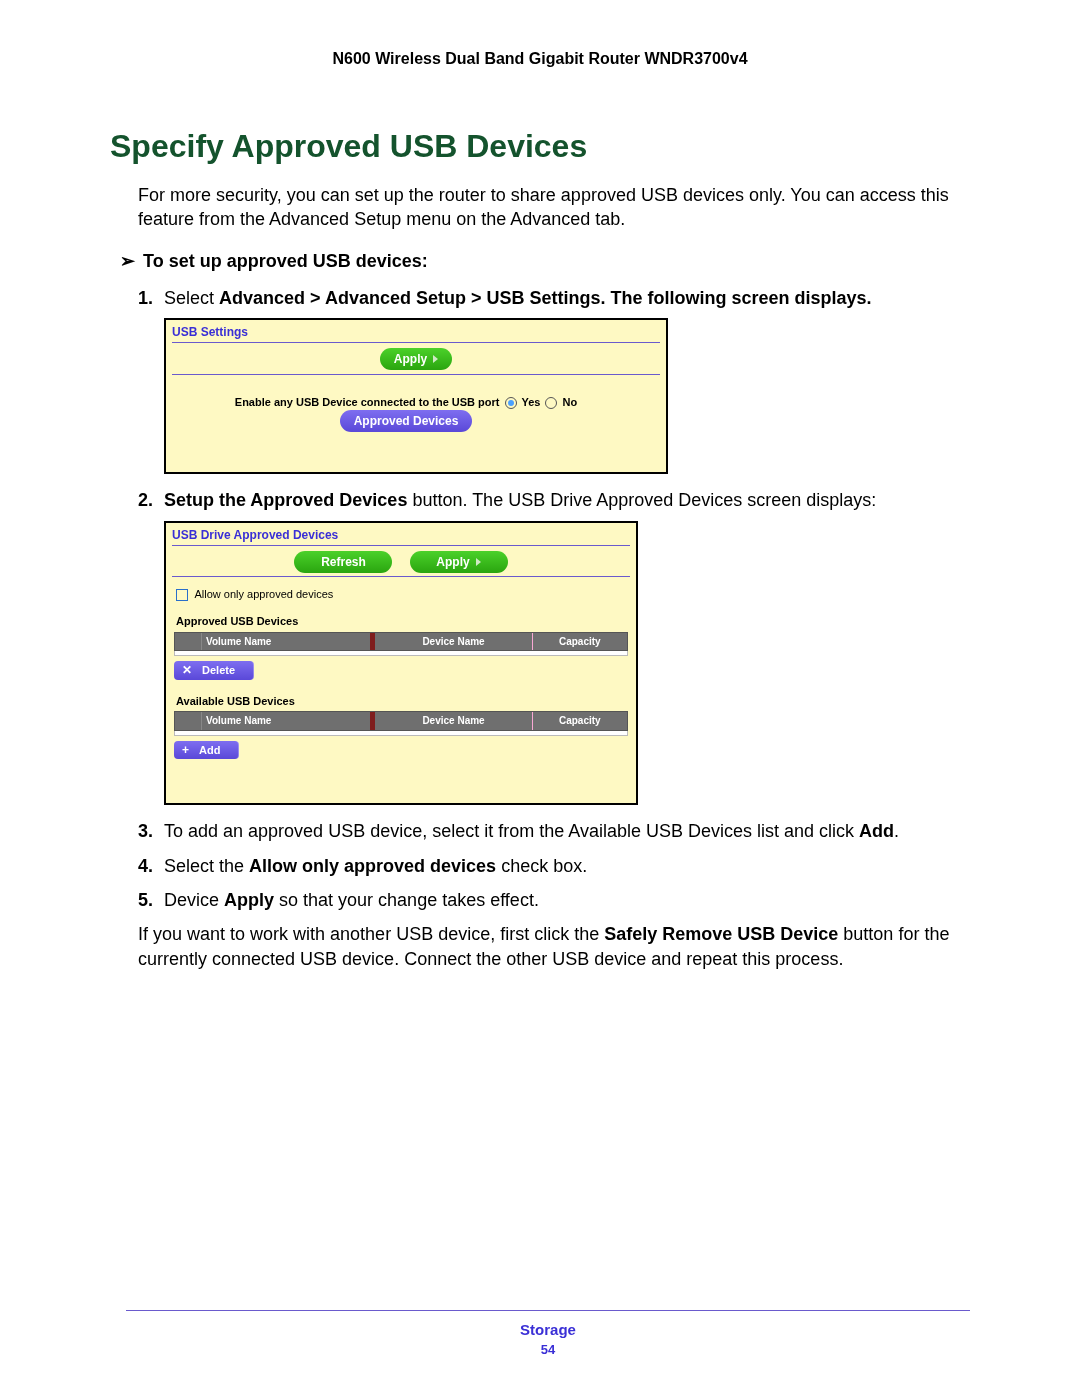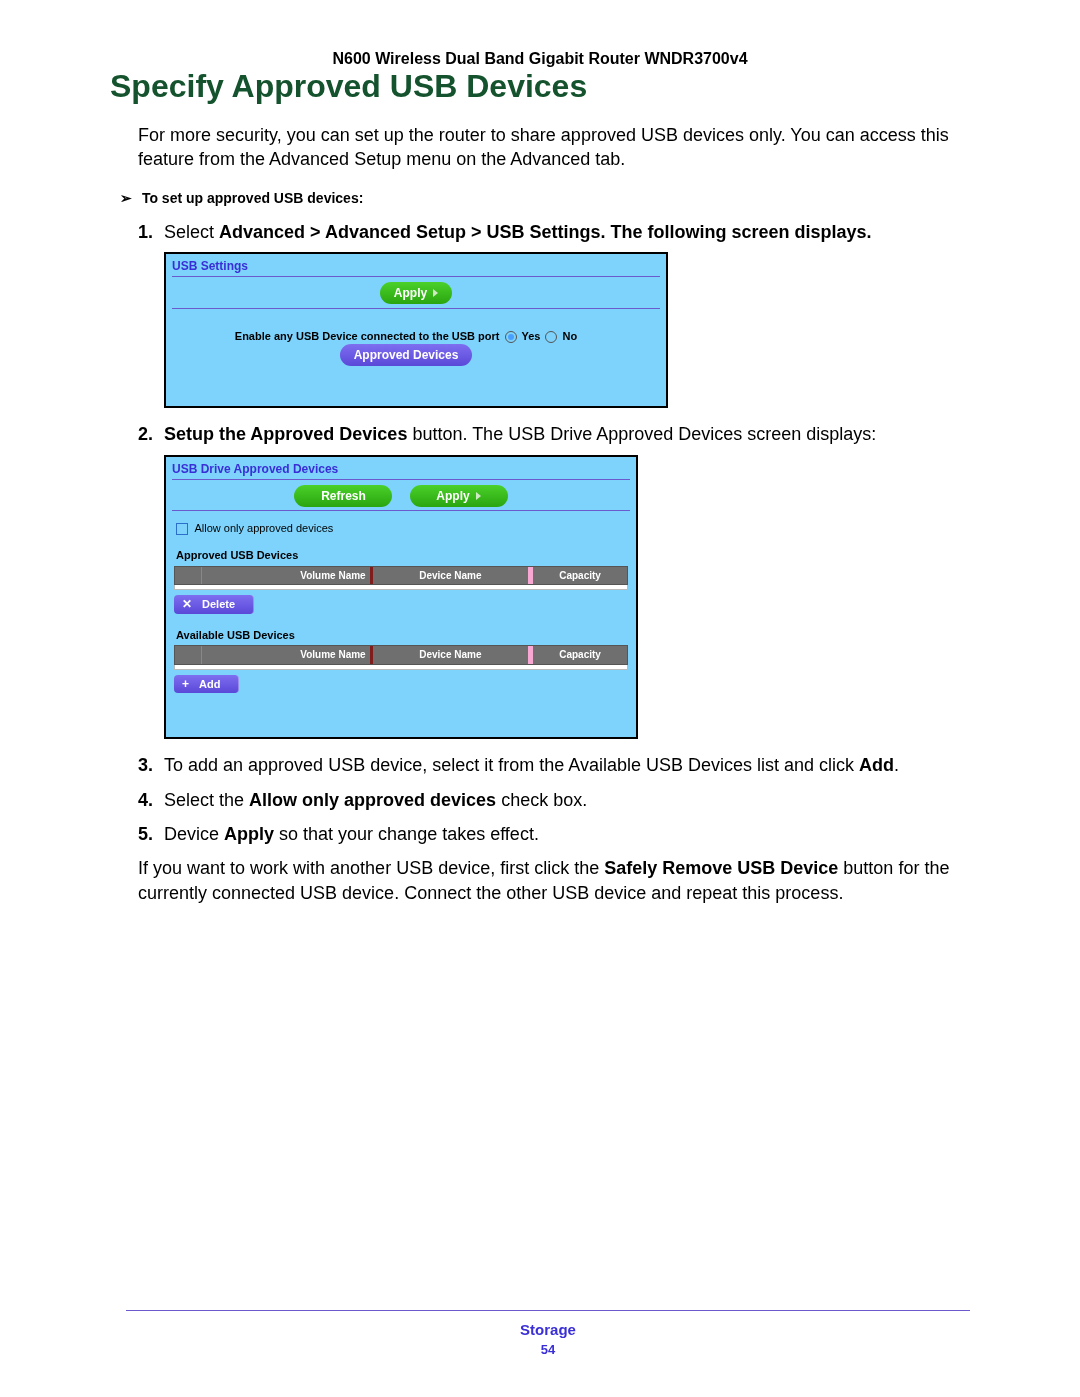--- a/index.html
+++ b/index.html
@@ -14,34 +14,35 @@
     width: 1080px;
     min-height: 1397px;
     box-sizing: border-box;
     padding: 50px 110px 40px 110px;
     position: relative;
   }
   .header-title {
     text-align: center;
     font-weight: bold;
     font-size: 16px;
+    margin-bottom: 60px;
   }
   h1.section-heading {
     color: #14532d;
     font-size: 32px;
     font-weight: bold;
     margin: 0 0 18px 0;
   }
   .intro {
     font-size: 18px;
     line-height: 1.35;
     margin: 0 0 18px 28px;
   }
   .task-line {
-    font-size: 14px;
+    font-size: 18px;
     font-weight: bold;
     margin: 0 0 14px 10px;
   }
   .task-line .arrow {
     display: inline-block;
     width: 18px;
   }
   ol.steps {
     margin: 0 0 0 48px;
     padding: 0;
@@ -53,21 +54,21 @@
     padding-left: 6px;
   }
   ol.steps > li::marker {
     font-weight: bold;
   }
   .bold { font-weight: bold; }
 
   
   .shot {
     border: 2px solid #000;
-    background: #7dd3fc;
+    background: #fef9c3;
     margin: 8px 0 14px 0;
   }
   .shot1 {
     width: 500px;
     padding-bottom: 40px;
   }
   .shot .panel-title {
     color: #3a2fd6;
     font-size: 12px;
     font-weight: bold;
@@ -139,22 +140,22 @@
   }
   .tbl {
     margin: 0 8px;
   }
   .tbl-head {
     background:#6f6f6f;color:#fff;font-size:10px;font-weight:bold;
     display:flex;border:1px solid #555;
   }
   .tbl-head > div { padding:2px 4px; }
   .col-chk{width:18px;border-right:1px solid #888;}
-  .col-vol{flex:1.3;border-right:3px solid #7f1d1d;text-align:right;}
-  .col-dev{flex:1.2;border-right:5px solid #f9a8d4;text-align:center;}
+  .col-vol{flex:1.3;border-right:5px solid #7f1d1d;text-align:left;}
+  .col-dev{flex:1.2;border-right:1px solid #f9a8d4;text-align:center;}
   .col-cap{flex:0.7;text-align:center;}
   .tbl-body {
     height:4px;border:1px solid #bbb;border-top:none;background:#fff;
   }
   .act-btn {
     display:inline-flex;align-items:center;gap:10px;
     background: linear-gradient(#7e6ef0,#5a48d8);
     color:#fff;font-size:11px;font-weight:bold;
     border-radius:4px;padding:2px 18px 2px 8px;margin:3px 0 14px 8px;
     border-right:1px solid rgba(255,255,255,0.3);

